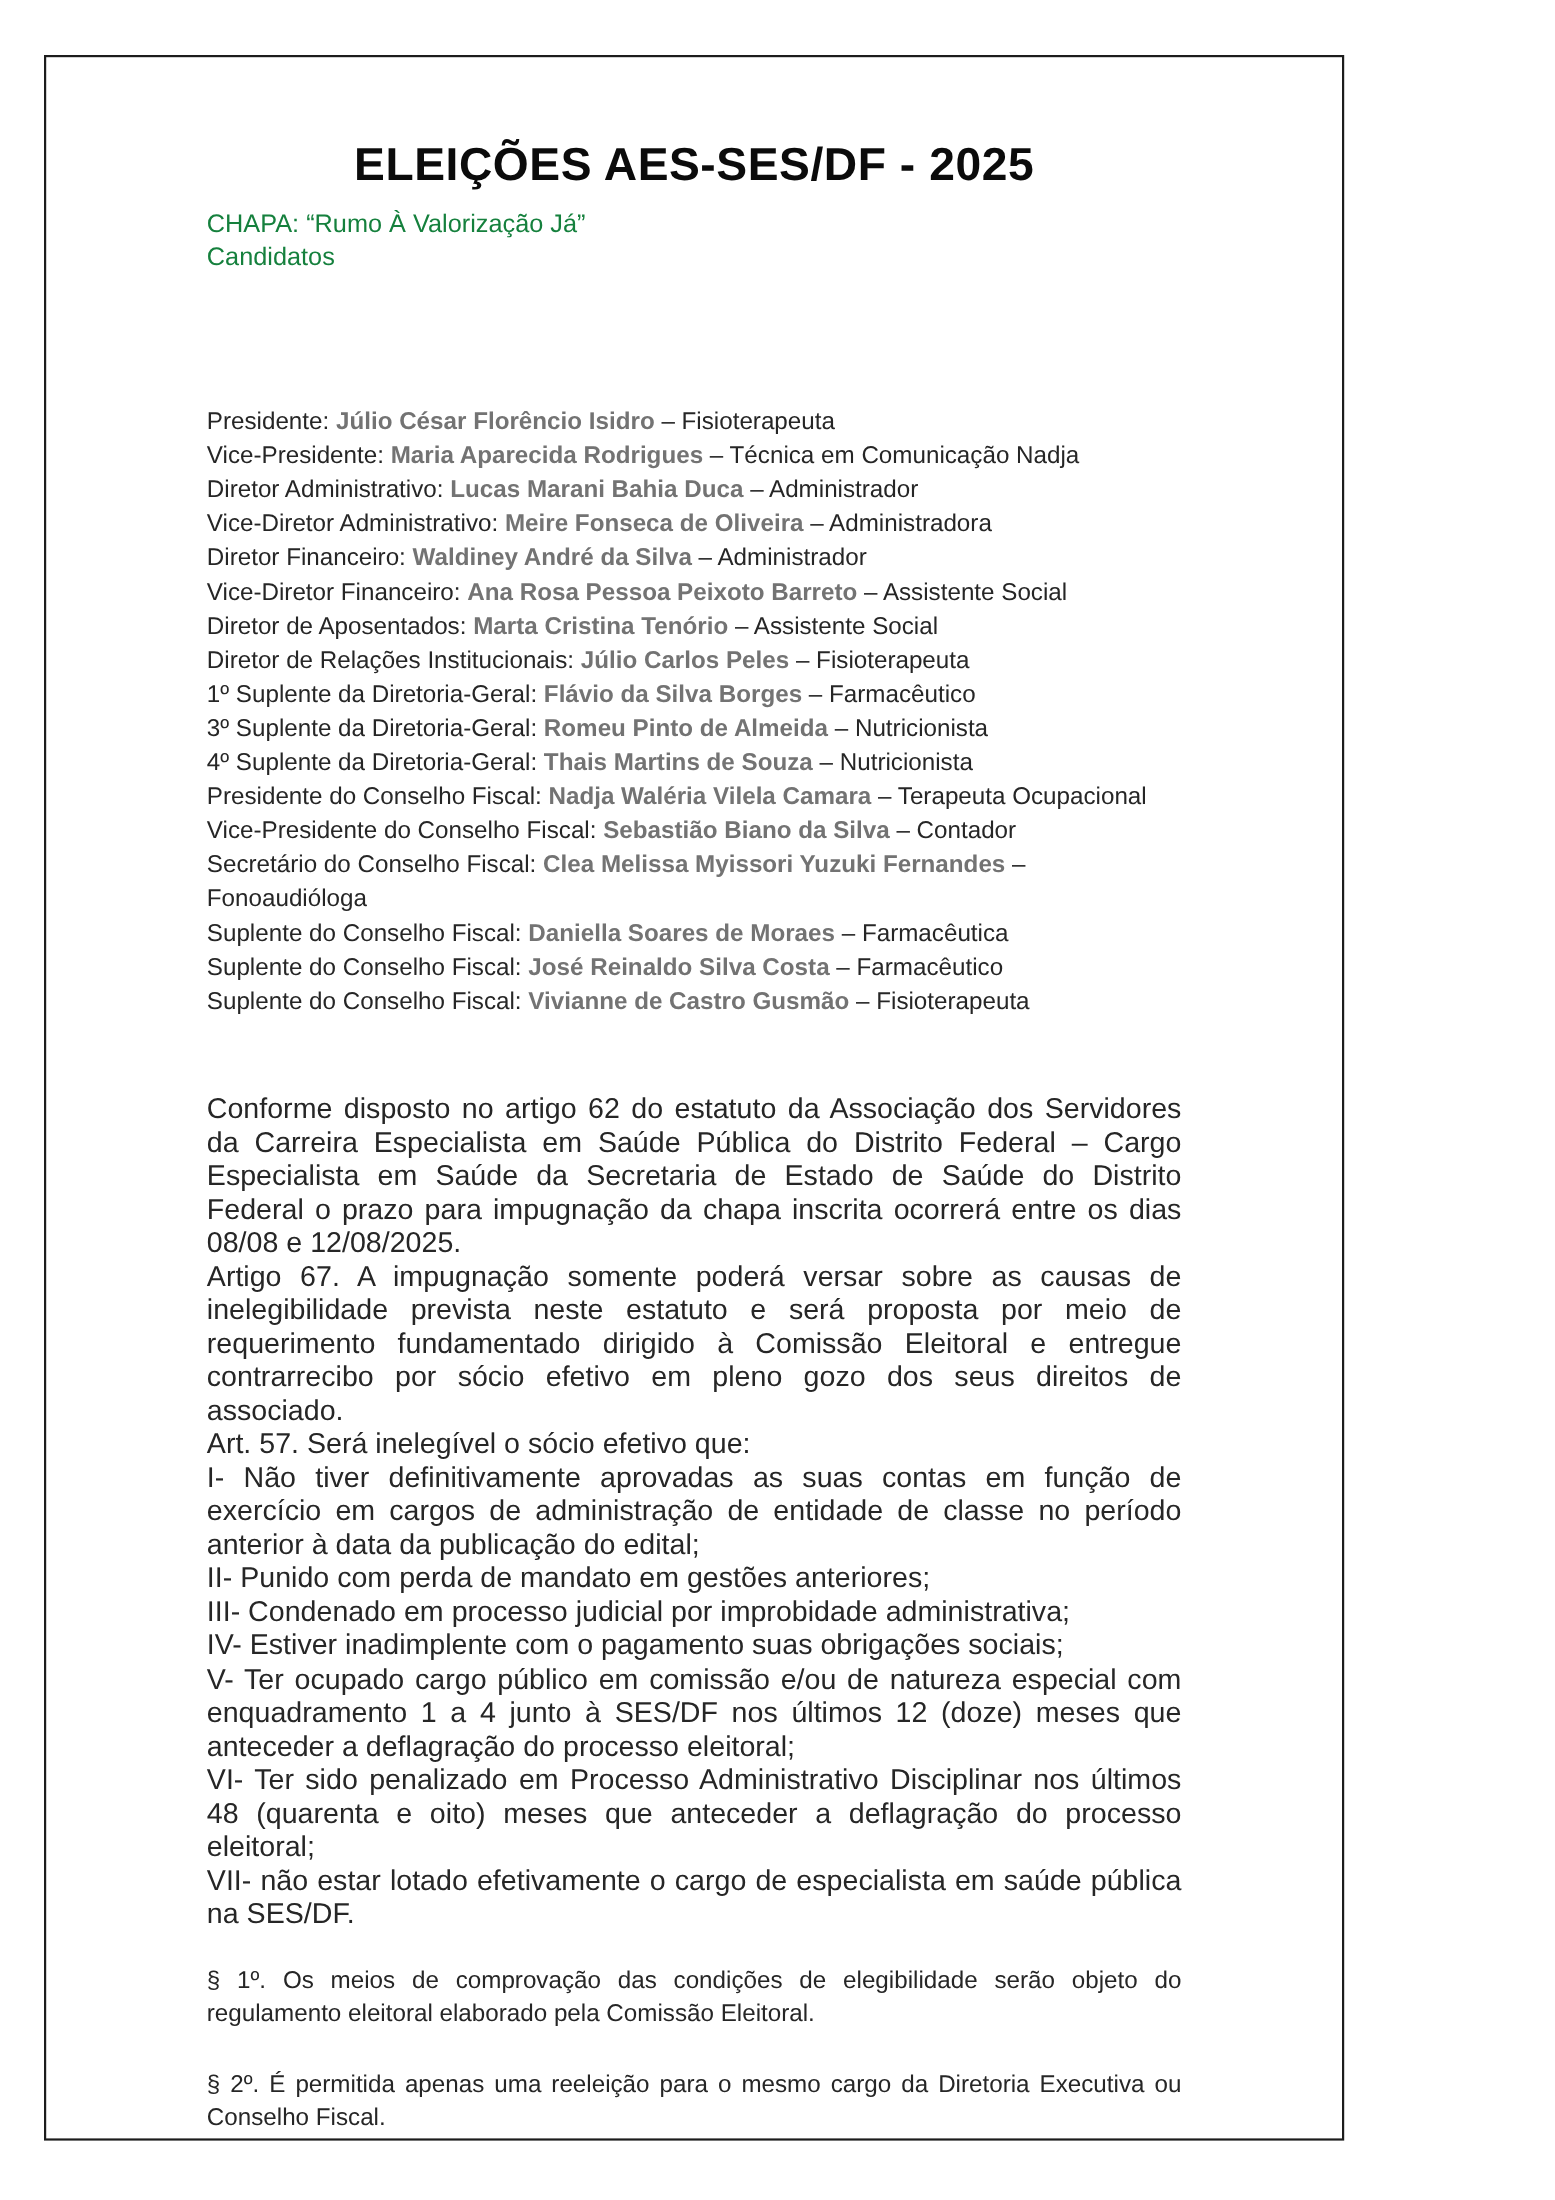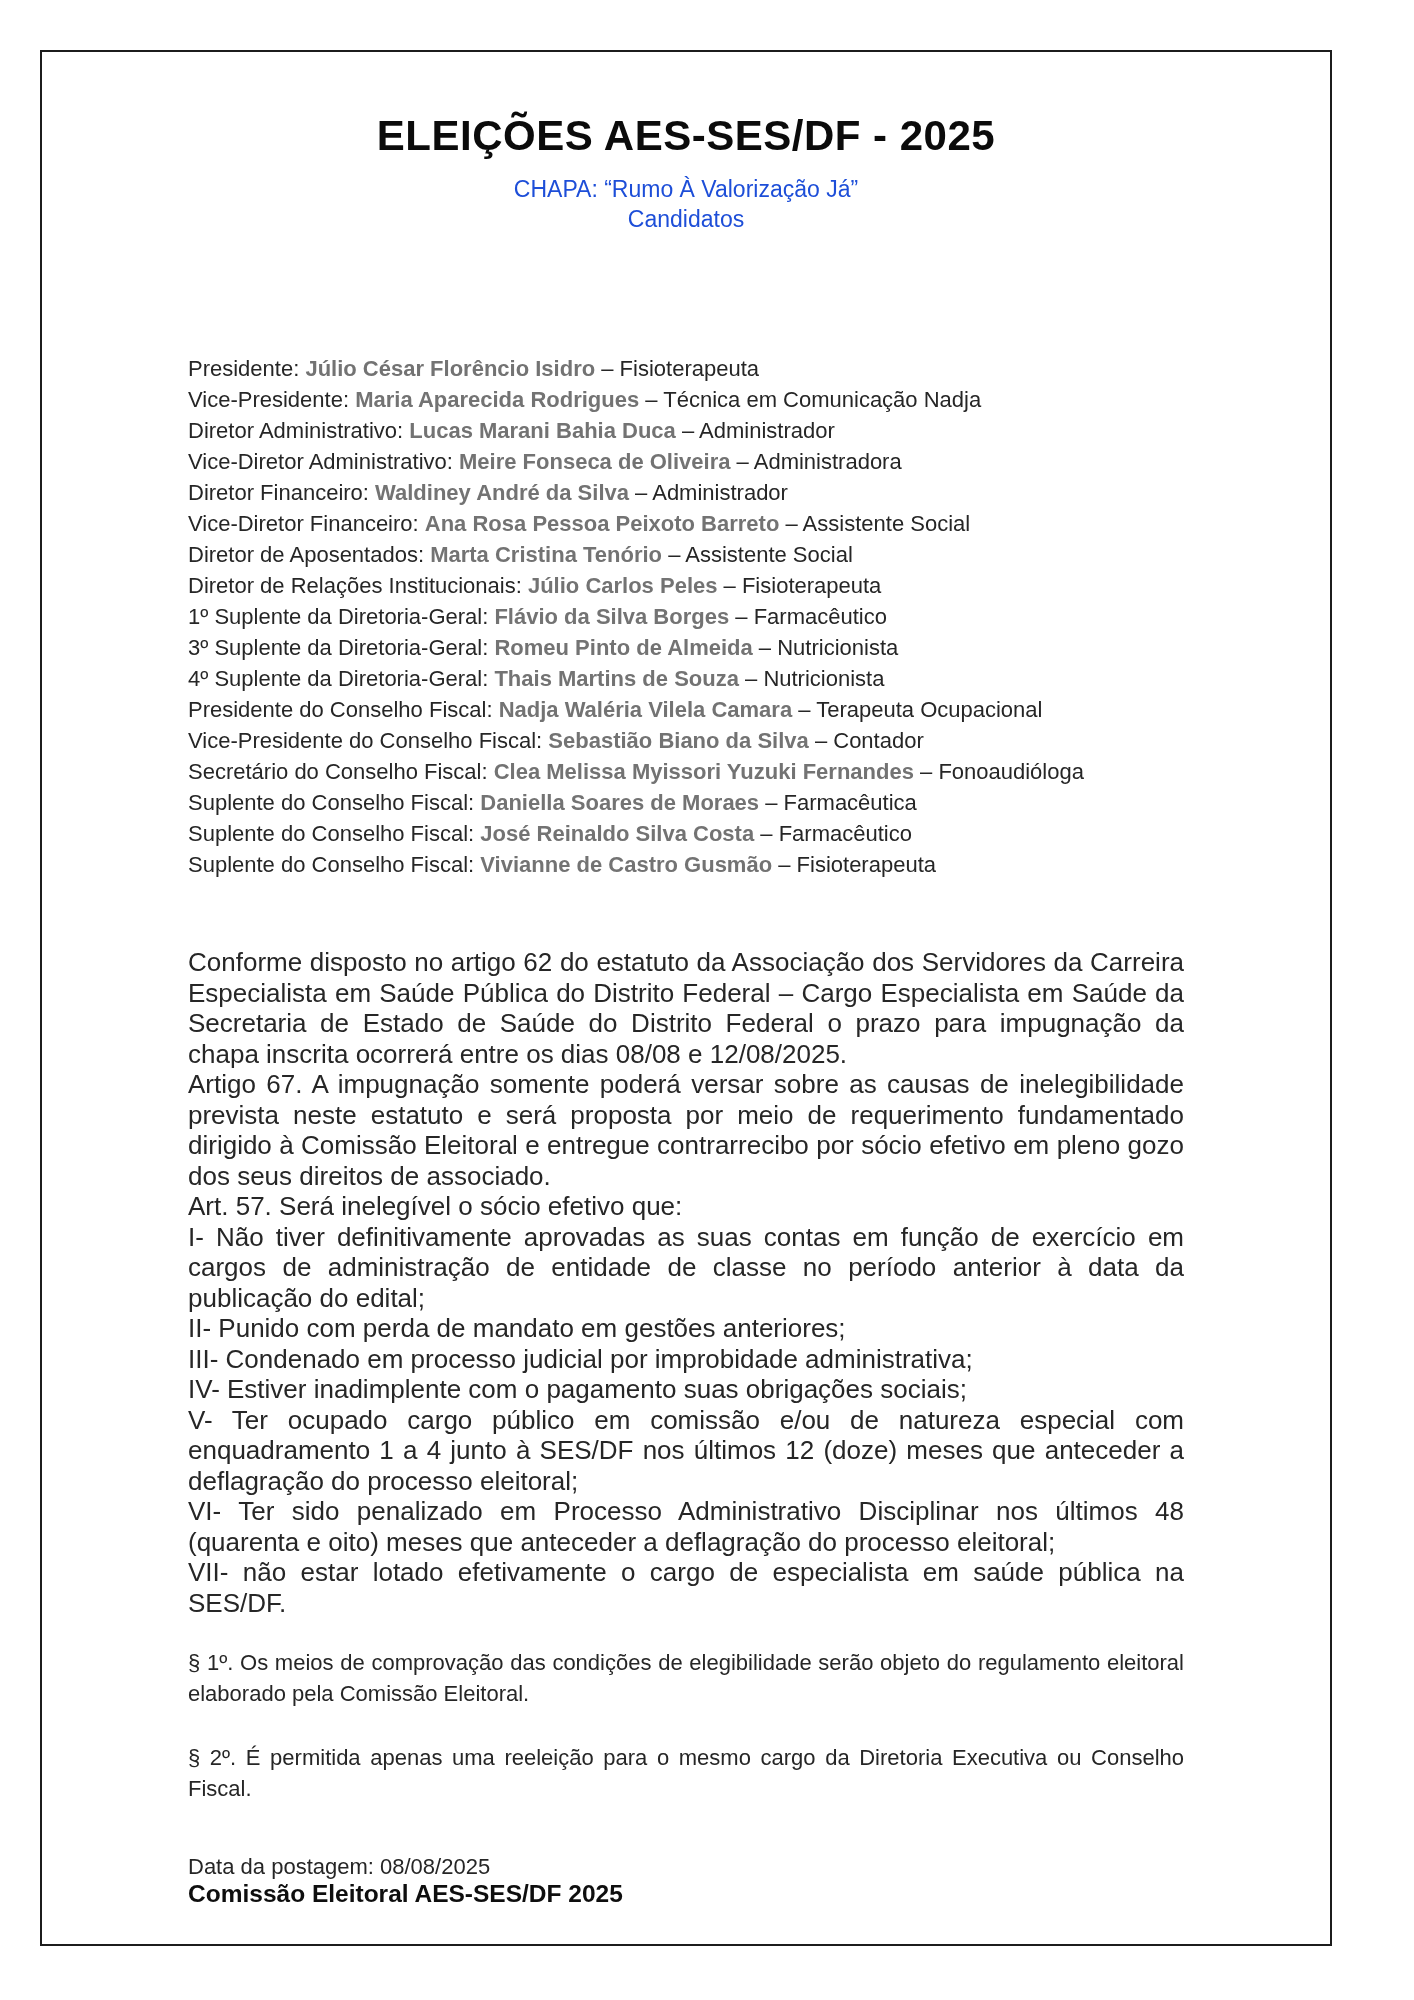--- a/index.html
+++ b/index.html
@@ -9,41 +9,41 @@
     background: #ffffff;
     position: relative;
     font-family: "Liberation Sans", sans-serif;
     color: #212121;
     -webkit-font-smoothing: antialiased;
   }
   .border-frame {
     position: absolute;
     left: 40px;
     top: 50px;
-    width: 1292px;
+    width: 1182px;
     height: 1896px;
     border: 2px solid #1c1c1c;
     box-sizing: border-box;
-    padding: 0 146px;
+    padding: 14px 146px;
     overflow: hidden;
   }
   .doc-title {
     margin: 60px 0 0 0;
     font-size: 42px;
     line-height: 1.12;
     font-weight: bold;
     color: #0b0b0b;
     text-align: center;
     letter-spacing: 0.5px;
   }
   .subtitle {
     font-size: 23px;
     line-height: 30px;
-    text-align: center;
-    color: #1d4ed8;
+    text-align: left;
+    color: #15803d;
   }
   .subtitle.first { margin-top: 15px; }
   .candidate-list {
     margin-top: 119px;
     font-size: 22px;
     line-height: 31px;
     color: #262626;
   }
   .cand-line strong { color: #737373; }
   .body-block {

